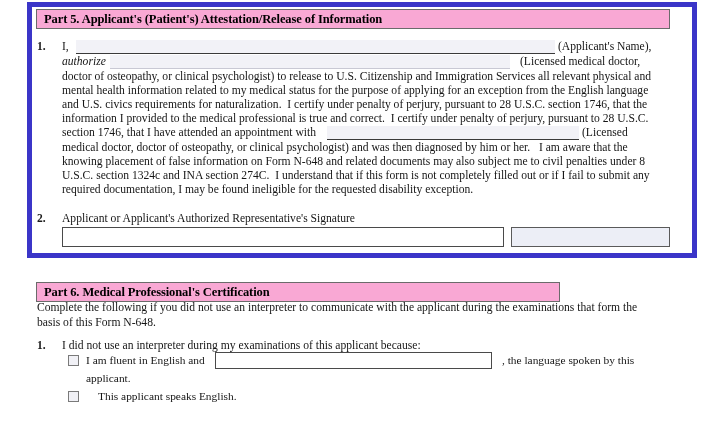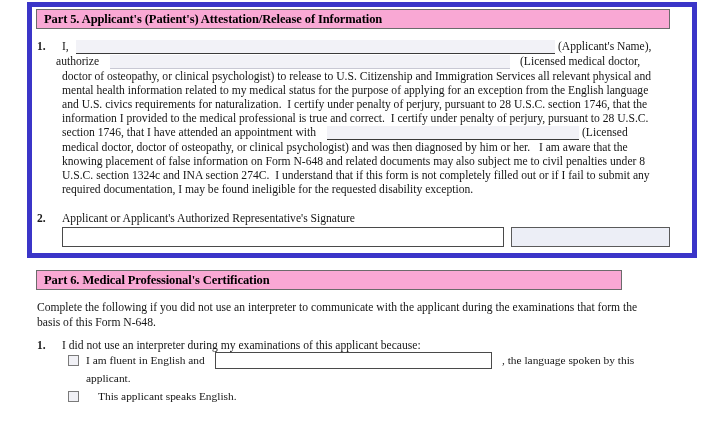--- a/index.html
+++ b/index.html
@@ -113,21 +113,21 @@
 <div class="part-header" style="left:36px; top:9px; width:634px; height:20px;">
   <span>Part 5.  Applicant's (Patient's) Attestation/Release of Information</span>
 </div>
 
 <div class="num" style="left:37px; top:40px;">1.</div>
 
 <div class="txt" style="left:62px; top:40px;">I,</div>
 <div class="fillline" style="left:76px; top:40px; width:479px; height:14px;"></div>
 <div class="txt" style="left:558px; top:40px;">(Applicant's Name),</div>
 
-<div class="txt" style="left:56px; top:55px;">authorize</div>
+<div class="txt" style="left:62px; top:55px;font-style:italic;">authorize</div>
 <div class="fillline faint" style="left:110px; top:55px; width:400px; height:14px;"></div>
 <div class="txt" style="left:512px; top:55px;margin-left:8px;">(Licensed medical doctor,</div>
 
 <div class="p5line" style="top:70px;">doctor of osteopathy, or clinical psychologist) to release to U.S. Citizenship and Immigration Services all relevant physical and</div>
 <div class="p5line" style="top:84px;">mental health information related to my medical status for the purpose of applying for an exception from the English language</div>
 <div class="p5line" style="top:98px;">and U.S. civics requirements for naturalization.  I certify under penalty of perjury, pursuant to 28 U.S.C. section 1746, that the</div>
 <div class="p5line" style="top:112px;">information I provided to the medical professional is true and correct.  I certify under penalty of perjury, pursuant to 28 U.S.C.</div>
 
 <div class="p5line" style="top:126px;">section 1746, that I have attended an appointment with</div>
 <div class="fillline" style="left:327px; top:126px; width:252px; height:14px;"></div>
@@ -140,21 +140,21 @@
 
 <div class="num" style="left:37px; top:212px;">2.</div>
 <div class="txt" style="left:62px; top:212px;">Applicant or Applicant's Authorized Representative's Signature</div>
 <div class="boxfield white" style="left:62px; top:227px; width:442px; height:20px;"></div>
 
 <div class="txt" style="left:511px; top:212px;margin-top:22px;">Date of Signature (mm/dd/yyyy)</div>
 <div class="boxfield" style="left:511px; top:227px; width:159px; height:20px;"></div>
 
 <div class="blue-box"></div>
 
-<div class="part-header" style="left:36px; top:270px; width:586px; height:20px;">
+<div class="part-header" style="left:36px; top:282px; width:524px; height:20px;">
   <span>Part 6.  Medical Professional's Certification</span>
 </div>
 
 <div class="txt" style="left:37px; top:301px;">Complete the following if you did not use an interpreter to communicate with the applicant during the examinations that form the</div>
 <div class="txt" style="left:37px; top:316px;">basis of this Form N-648.</div>
 
 <div class="num" style="left:37px; top:339px;">1.</div>
 <div class="txt" style="left:62px; top:339px;">I did not use an interpreter during my examinations of this applicant because:</div>
 
 <div class="cbox" style="left:68px; top:355px;"></div>

